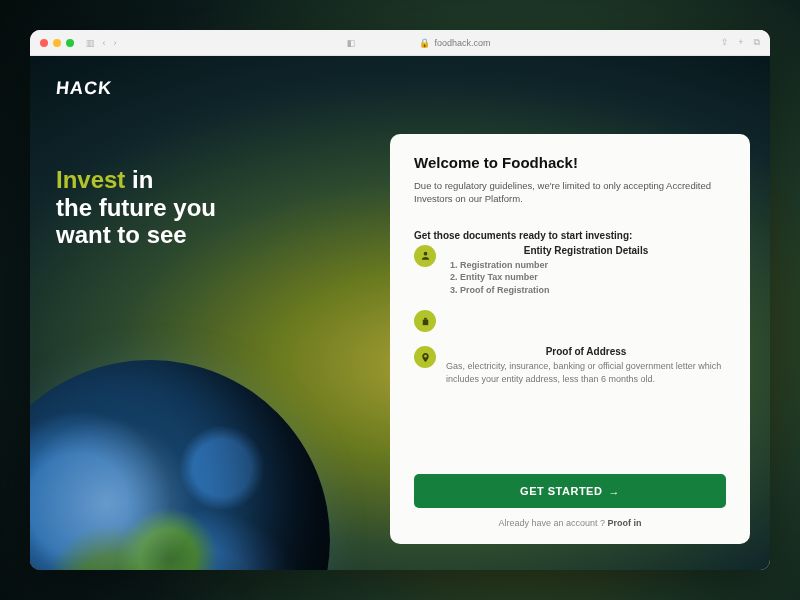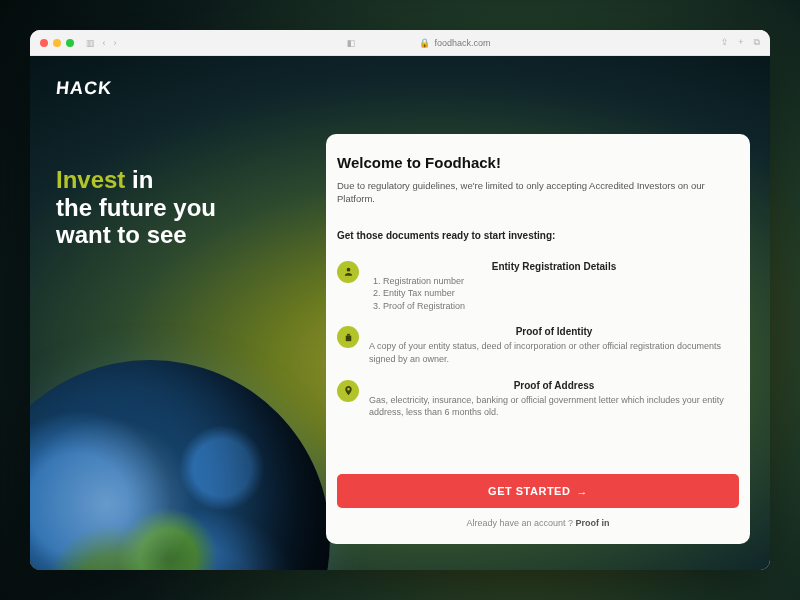--- a/index.html
+++ b/index.html
@@ -51,41 +51,41 @@
       radial-gradient(circle at 70% 30%, #2d6fb0 0%, #2d6fb0 8%, transparent 12%),
       radial-gradient(circle at 55% 55%, #3c6f2f 0%, #4d8a38 10%, transparent 18%),
       radial-gradient(circle at 40% 65%, #3c6f2f 0%, #3c6f2f 12%, transparent 22%),
       radial-gradient(circle at 30% 40%, #2d6fb0 0%, #2d6fb0 15%, transparent 28%),
       radial-gradient(circle at 65% 70%, #2d6fb0 0%, #2d6fb0 18%, transparent 30%),
       radial-gradient(circle at 50% 50%, #1b4d7a 0%, #123a5e 60%, #0a2238 100%);
     box-shadow: inset -60px -50px 80px rgba(0,0,0,0.85), 0 0 40px rgba(100,160,200,0.18);
   }
 
   .card {
-    position:absolute; right:20px; top:78px; width:424px; height:410px;
-    background:#fbfbf9; border-radius:10px; padding:20px 11px 16px;
+    position:absolute; right:20px; top:78px; width:360px; height:410px;
+    background:#fbfbf9; border-radius:10px; padding:20px 24px 16px;
     display:flex; flex-direction:column;
   }
   .card h2 { font-size: 15px; font-weight:700; color:#111; margin-bottom:8px; }
   .card .sub { font-size: 9.5px; color:#555; line-height:1.4; margin-bottom:24px; }
-  .card .instr { font-size: 10px; font-weight:600; color:#222; margin-bottom:20px; }
+  .card .instr { font-size: 10px; font-weight:600; color:#222; margin-bottom:4px; }
 
   .req { display:flex; gap:10px; margin-bottom:14px; }
   .req-icon {
     width:22px; height:22px; border-radius:50%; background:#b3c42a; flex-shrink:0;
     display:flex; align-items:center; justify-content:center; color:#3a4208;
   }
   .req-icon svg { width:11px; height:11px; }
   .req-body { flex:1; }
   .req-title { font-size:10px; font-weight:600; color:#222; margin-bottom:3px;text-align:center; }
   .req-desc { font-size:9px; color:#777; line-height:1.4; }
-  .req-desc ol { margin-left:14px; }
+  .req-desc ol { margin-left:14px;font-weight:bold; }
 
   .cta {
-    margin-top:auto; background:#ef4444; color:#fff; border:none; border-radius:5px;
+    margin-top:auto; background:#15803d; color:#fff; border:none; border-radius:5px;
     height:34px; font-size:11px; font-weight:700; letter-spacing:0.5px;
     display:flex; align-items:center; justify-content:center; gap:6px; cursor:pointer;
   }
   .signin { text-align:center; font-size:9px; color:#888; margin-top:10px; }
   .signin a { color:#555; font-weight:600; text-decoration:none; cursor:pointer; }
 </style>
 </head>
 <body>
 
 <div class="browser">
@@ -149,24 +149,20 @@
         </div>
       </div>
 
       <div class="req">
         <div class="req-icon">
           <svg viewBox="0 0 24 24" fill="currentColor">
               <rect x="6" y="8" width="12" height="12"></rect>
               <rect x="9" y="4" width="6" height="4"></rect>
             </svg>
         </div>
-        <div class="req-body">
-          <div class="req-title">Proof of Identity</div>
-          <div class="req-desc">A copy of your entity status, deed of incorporation or other official registration documents signed by an owner.</div>
-        </div>
       </div>
 
       <div class="req">
         <div class="req-icon">
           <svg viewBox="0 0 24 24" fill="currentColor">
               <path d="M12 2C8 2 5 5 5 9c0 5 7 13 7 13s7-8 7-13c0-4-3-7-7-7zm0 10a3 3 0 110-6 3 3 0 010 6z"></path>
             </svg>
         </div>
         <div class="req-body">
           <div class="req-title">Proof of Address</div>

